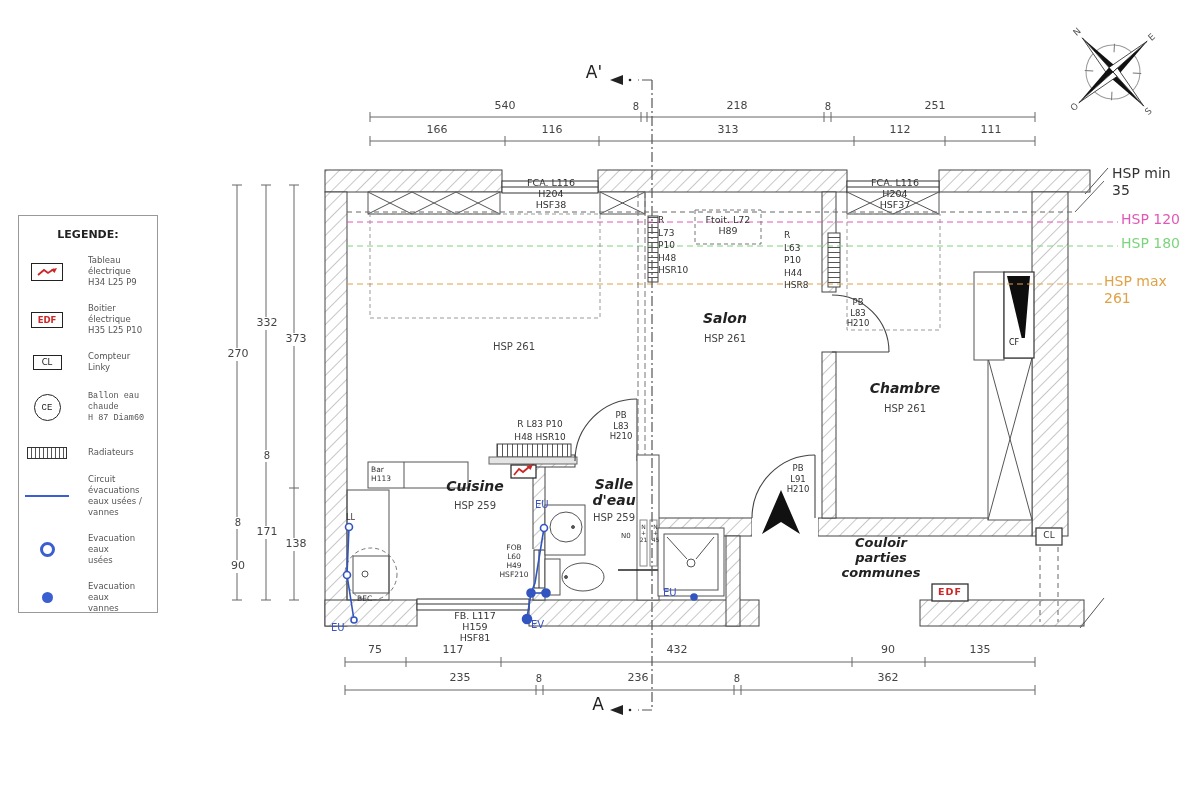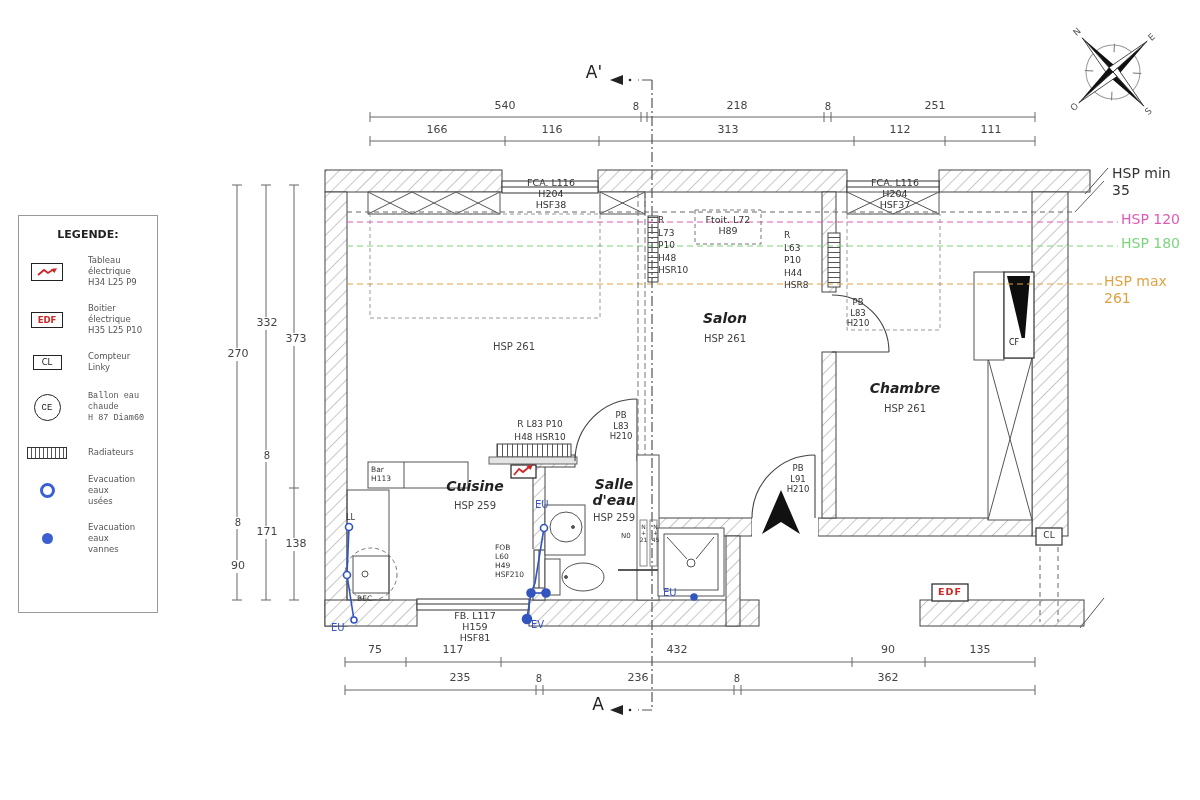--- a/index.html
+++ b/index.html
@@ -373,20 +373,23 @@
 <div class="lbl hsp c" style="left:472px;top:341px;width:84px;">HSP 261</div>
 <div class="lbl room c" style="left:688px;top:310px;width:74px;">Salon</div>
 <div class="lbl hsp c" style="left:686px;top:333px;width:78px;">HSP 261</div>
 <div class="lbl room c" style="left:862px;top:380px;width:86px;">Chambre</div>
 <div class="lbl hsp c" style="left:862px;top:403px;width:86px;">HSP 261</div>
 <div class="lbl room c" style="left:434px;top:478px;width:82px;">Cuisine</div>
 <div class="lbl hsp c" style="left:432px;top:500px;width:86px;">HSP 259</div>
 <div class="lbl room c" style="left:586px;top:476px;width:56px;">Salle
 d'eau</div>
 <div class="lbl hsp c" style="left:582px;top:512px;width:64px;">HSP 259</div>
+<div class="lbl room room-sm c" style="left:832px;top:536px;width:98px;">Couloir
+parties
+communes</div>
 
 <div class="lbl sm c" style="left:506px;top:177px;width:90px;">FCA. L116
 H204
 HSF38</div>
 <div class="lbl sm c" style="left:850px;top:177px;width:90px;">FCA. L116
 H204
 HSF37</div>
 <div class="lbl sm c" style="left:697px;top:214px;width:62px;">Ftoit. L72
 H89</div>
 <div class="lbl xs" style="left:658px;top:214px;width:48px;">R
@@ -403,21 +406,21 @@
 H48 HSR10</div>
 <div class="lbl door c" style="left:602px;top:410px;width:38px;">PB
 L83
 H210</div>
 <div class="lbl door c" style="left:837px;top:297px;width:42px;">PB
 L83
 H210</div>
 <div class="lbl door c" style="left:773px;top:463px;width:50px;">PB
 L91
 H210</div>
-<div class="lbl tiny" style="left:495px;top:543px;width:38px;">FOB
+<div class="lbl tiny" style="left:495px;top:543px;width:38px;text-align:center;">FOB
 L60
 H49
 HSF210</div>
 <div class="lbl sm c" style="left:421px;top:610px;width:108px;">FB. L117
 H159
 HSF81</div>
 
 <div class="lbl tiny" style="left:371px;top:465px;width:30px;">Bar
 H113</div>
 <div class="lbl tiny" style="left:346px;top:513px;width:18px;font-size:8px;">LL</div>
@@ -477,20 +480,27 @@
 H 87 Diam60</span>
   </div>
 
   <div class="lg-row" style="margin-top:22px;">
     <span class="lg-ic">
           <span class="rad-ic"></span>
         </span>
     <span class="lg-tx">Radiateurs</span>
   </div>
 
+  <div class="lg-row" style="margin-top:14px;">
+    <span class="lg-ic">
+          <span class="line-ic"></span>
+        </span>
+    <span class="lg-tx">Circuit évacuations
+eaux usées / vannes</span>
+  </div>
 
   <div class="lg-row">
     <span class="lg-ic">
           <span class="ring-ic"></span>
         </span>
     <span class="lg-tx">Evacuation eaux
 usées</span>
   </div>
 
   <div class="lg-row">

